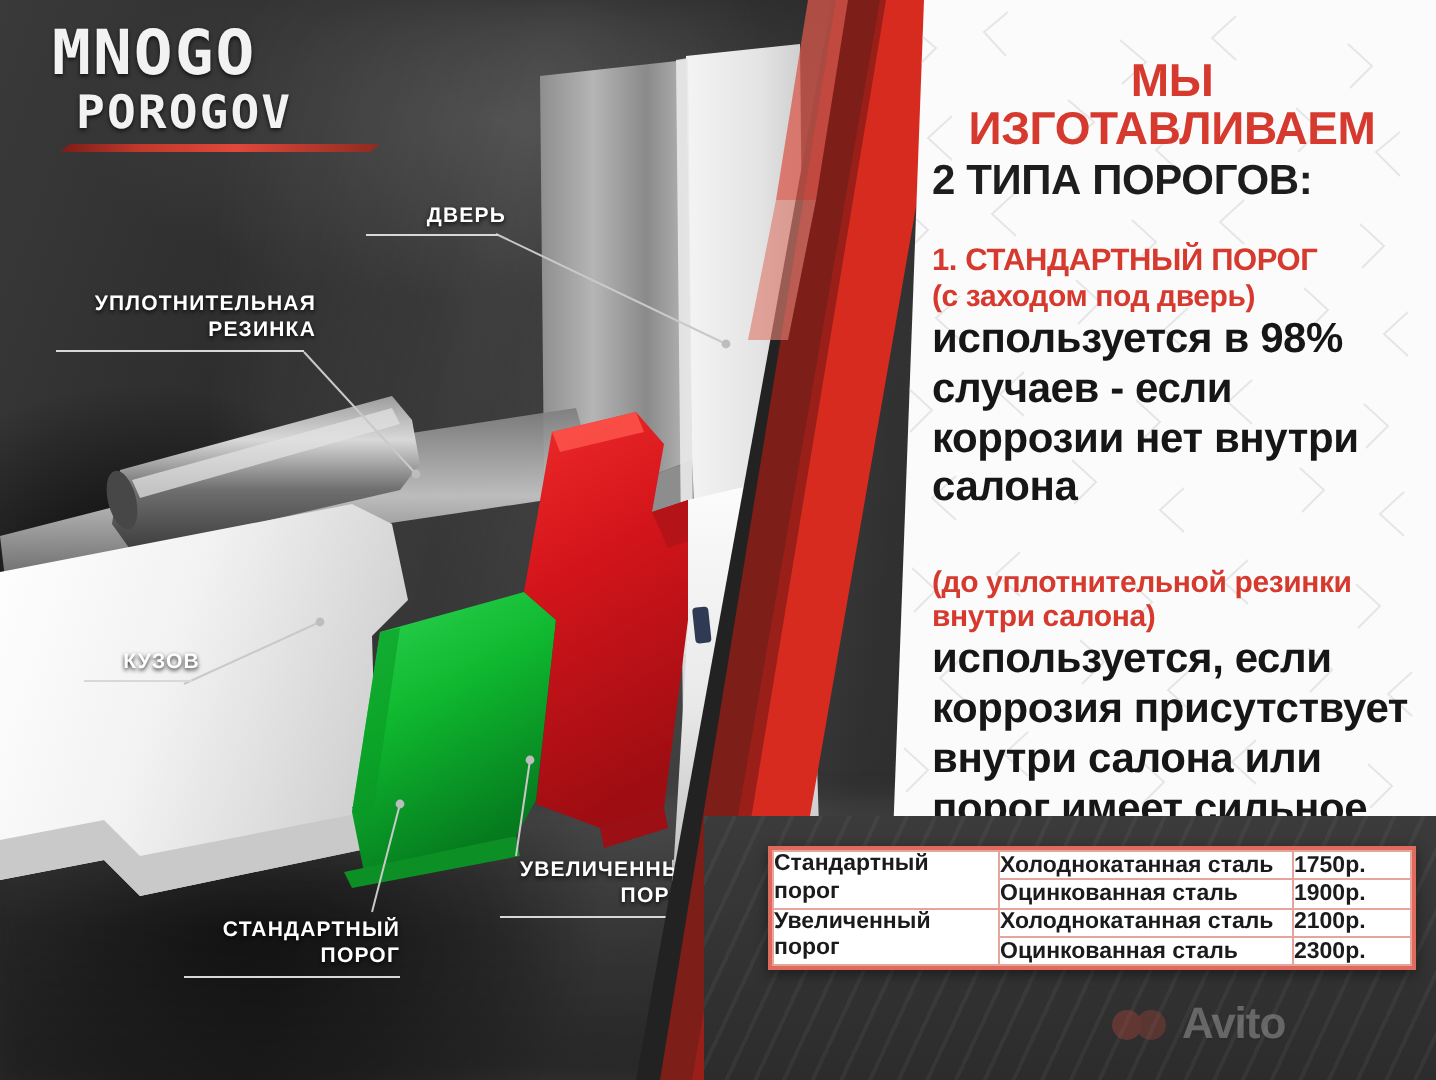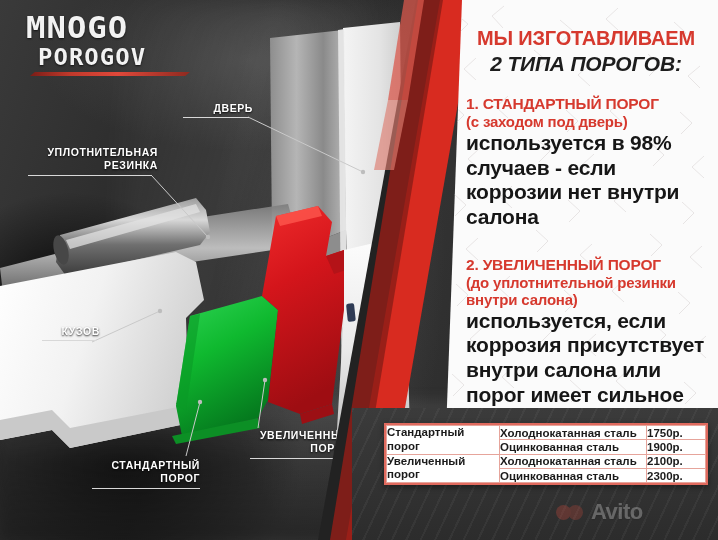--- a/index.html
+++ b/index.html
@@ -72,24 +72,24 @@
   
   .panel{
     position:absolute;top:0;right:0;width:276px;height:540px;
     background:#fbfbfb;
     clip-path:polygon(20px 0, 100% 0, 100% 100%, 0 100%);
     overflow:hidden;
   }
   .panel-pattern{position:absolute;inset:0;opacity:.55;}
   .panel-inner{position:relative;padding:0 12px 0 24px;}
 
-  .hl1{color:#d6392e;font-size:20px;font-weight:bold;letter-spacing:-.2px;
+  .hl1{color:#d6392e;font-size:23px;font-weight:bold;letter-spacing:-.2px;
        text-align:center;margin-top:28px;line-height:1.05;}
   .hl2{color:#1d1d1d;font-size:21px;font-weight:bold;letter-spacing:-.2px;
-       text-align:center;margin-top:4px;line-height:1.05;font-style:italic;}
+       text-align:left;margin-top:4px;line-height:1.05;}
 
   .blk{margin-top:20px;}
   .blk-h{color:#d6392e;font-size:15.5px;font-weight:bold;line-height:1.14;letter-spacing:-.2px;}
   .blk-s{color:#d6392e;font-size:15px;font-weight:bold;line-height:1.14;letter-spacing:-.2px;}
   .blk-b{color:#161616;font-size:21px;font-weight:bold;line-height:1.18;letter-spacing:-.2px;margin-top:1px;}
   #block2{margin-top:26px;}
 
   
   .botstrip{
     position:absolute;left:352px;top:408px;width:366px;height:132px;
@@ -334,21 +334,20 @@
       <div class="hl1">МЫ ИЗГОТАВЛИВАЕМ</div>
       <div class="hl2">2 ТИПА ПОРОГОВ:</div>
 
       <div class="blk" id="block1">
         <div class="blk-h">1. СТАНДАРТНЫЙ ПОРОГ</div>
         <div class="blk-s">(с заходом под дверь)</div>
         <div class="blk-b">используется в 98% случаев - если коррозии нет внутри салона</div>
       </div>
 
       <div class="blk" id="block2">
-        <div class="blk-h">2. УВЕЛИЧЕННЫЙ ПОРОГ</div>
         <div class="blk-s">(до уплотнительной резинки внутри салона)</div>
         <div class="blk-b">используется, если коррозия присутствует внутри салона или порог имеет сильное механическое повреждение после ДТП</div>
       </div>
     </div>
   </div>
 
   <div class="botstrip"></div>
 
   <div class="table">
     <table>

